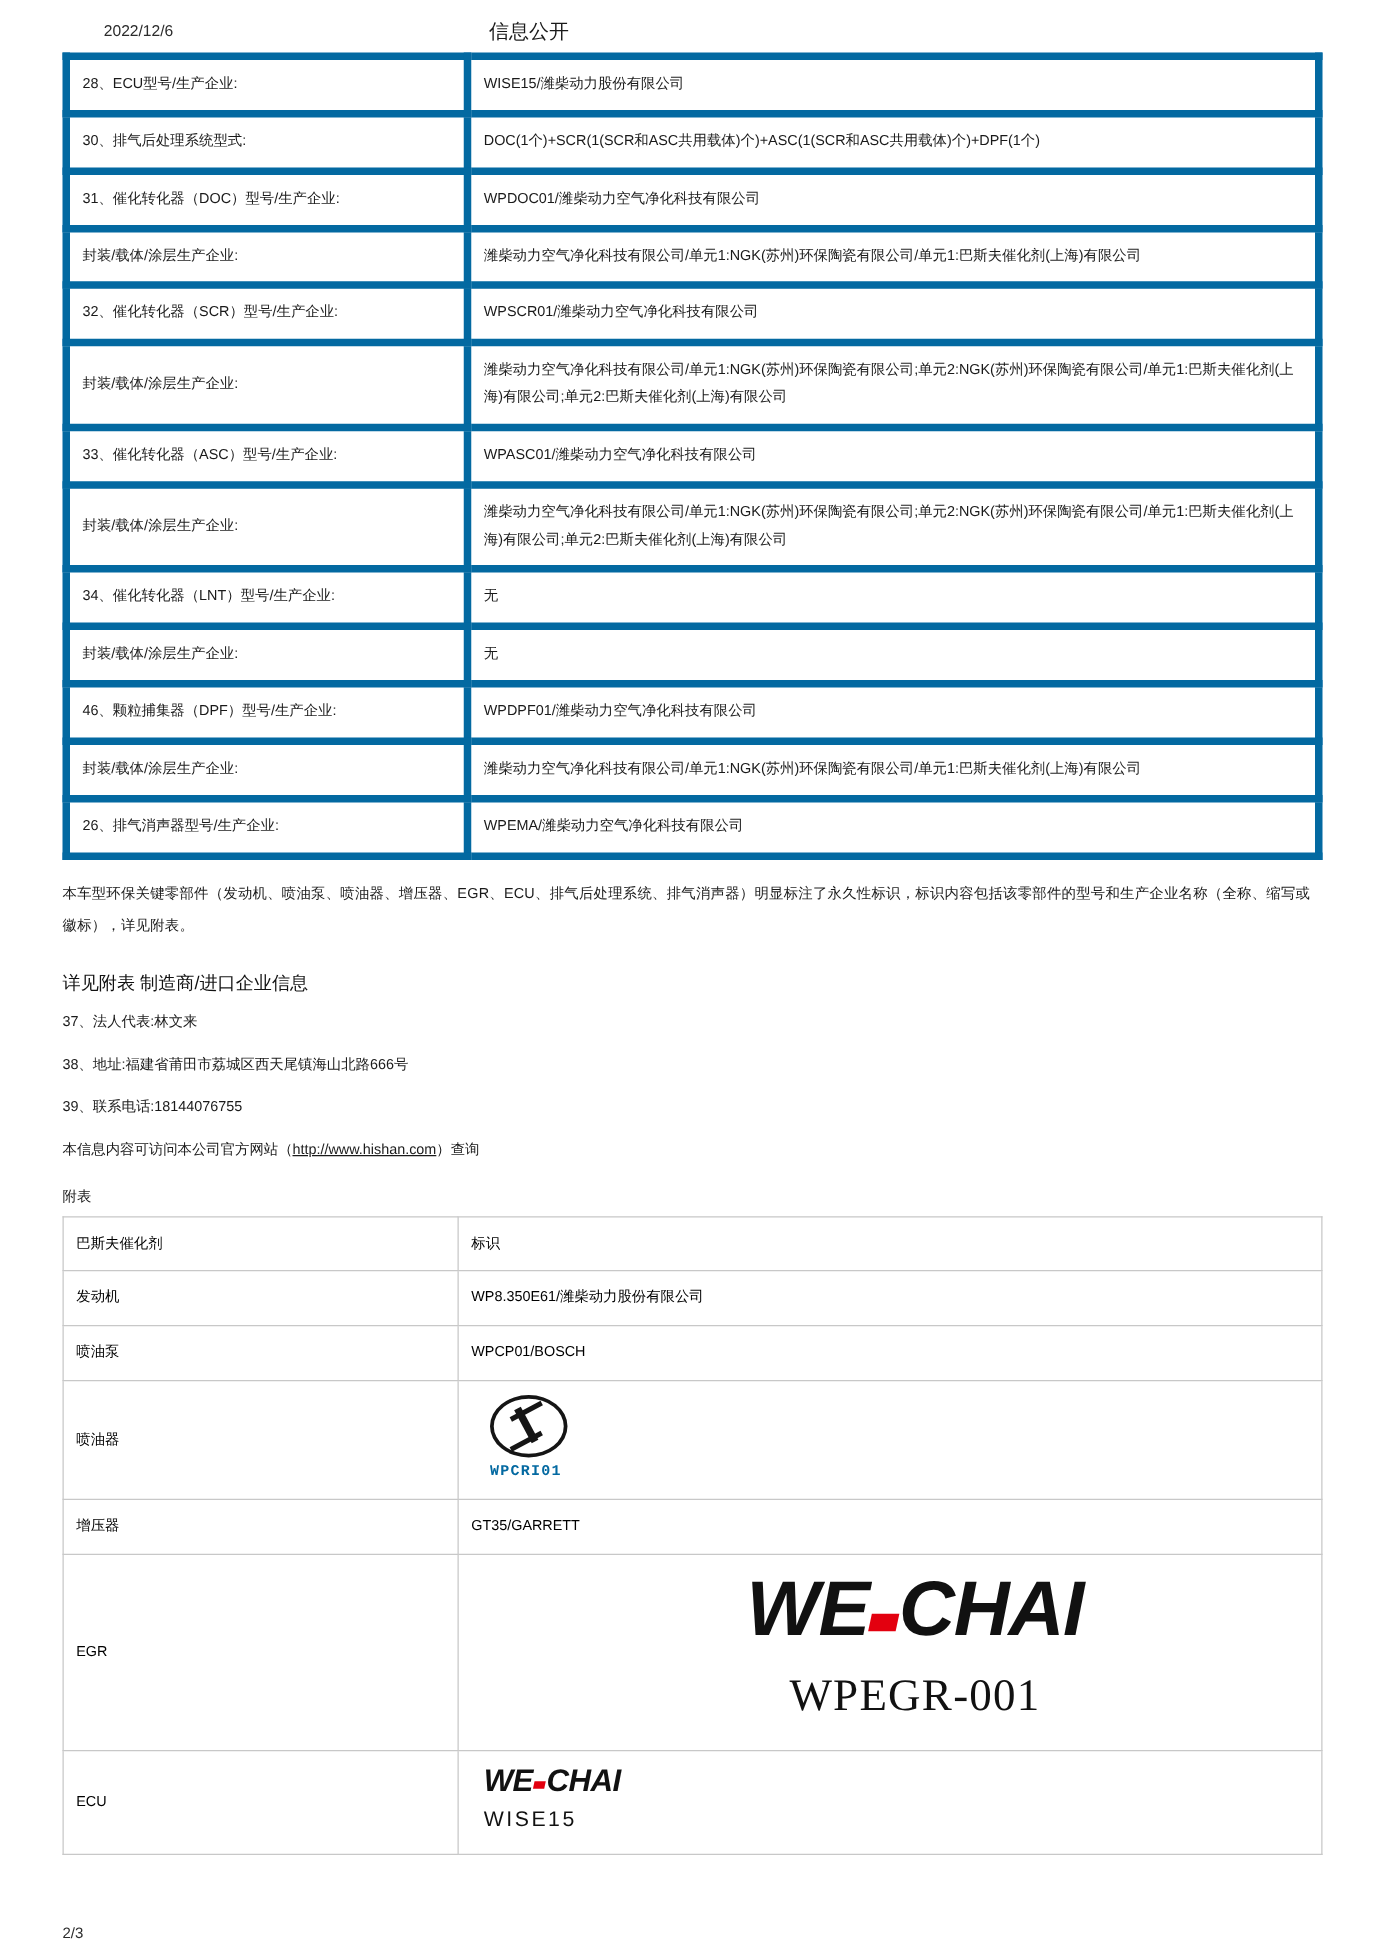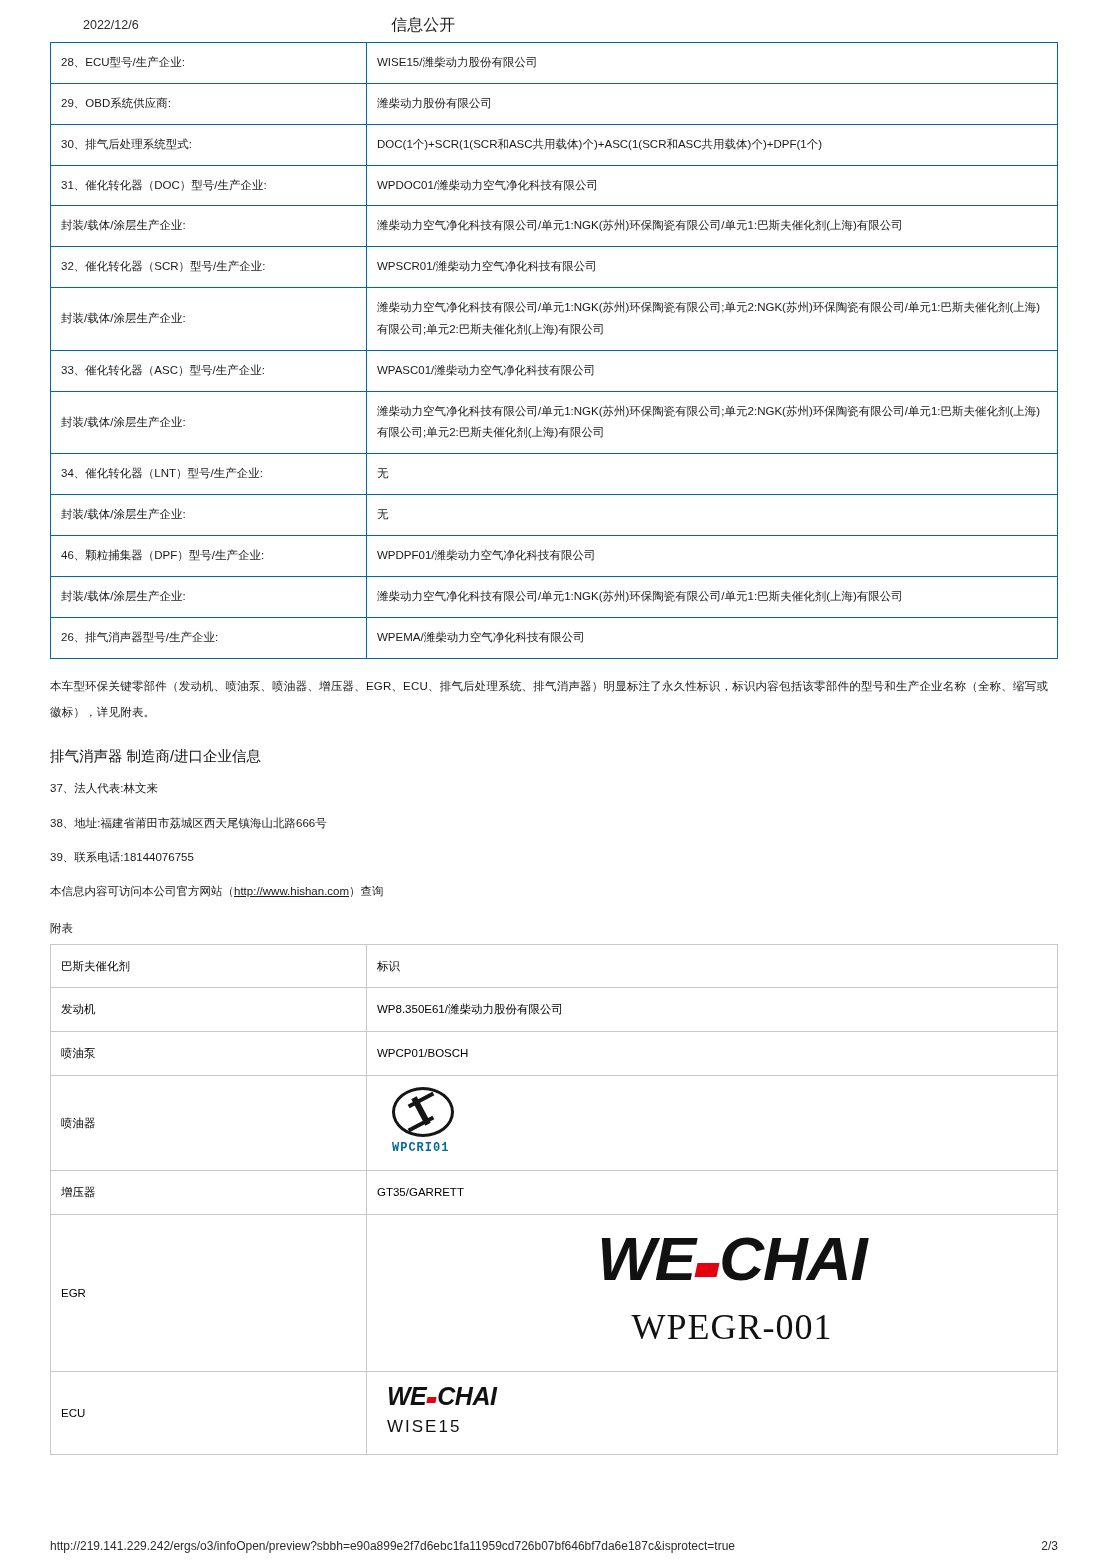--- a/index.html
+++ b/index.html
@@ -43,21 +43,21 @@
   .browser-header .spacer { width: 40px; }
 
   table.grid {
     border-collapse: collapse;
     width: 1008px;
     table-layout: fixed;
     font-size: 11.5px;
     color: #1a1a1a;
   }
   table.grid td {
-    border: 1px solid #0369a1;
+    border: 6px solid #0369a1;
     padding: 9px 10px;
     vertical-align: middle;
     line-height: 1.9;
     word-break: break-all;
   }
   table.grid td.label { width: 295px; }
   .cell-multiline { line-height: 2.0; }
 
   .note {
     font-size: 11.5px;
@@ -238,24 +238,20 @@
     <div class="spacer"></div>
   </div>
 
   <table class="grid">
     <tbody>
       <tr>
         <td class="label">28、ECU型号/生产企业:</td>
         <td>WISE15/潍柴动力股份有限公司</td>
       </tr>
       <tr>
-        <td class="label">29、OBD系统供应商:</td>
-        <td>潍柴动力股份有限公司</td>
-      </tr>
-      <tr>
         <td class="label">30、排气后处理系统型式:</td>
         <td>DOC(1个)+SCR(1(SCR和ASC共用载体)个)+ASC(1(SCR和ASC共用载体)个)+DPF(1个)</td>
       </tr>
       <tr>
         <td class="label">31、催化转化器（DOC）型号/生产企业:</td>
         <td>WPDOC01/潍柴动力空气净化科技有限公司</td>
       </tr>
       <tr>
         <td class="label">封装/载体/涂层生产企业:</td>
         <td>潍柴动力空气净化科技有限公司/单元1:NGK(苏州)环保陶瓷有限公司/单元1:巴斯夫催化剂(上海)有限公司</td>
@@ -294,21 +290,21 @@
       </tr>
       <tr>
         <td class="label">26、排气消声器型号/生产企业:</td>
         <td>WPEMA/潍柴动力空气净化科技有限公司</td>
       </tr>
     </tbody>
   </table>
 
   <div class="note">本车型环保关键零部件（发动机、喷油泵、喷油器、增压器、EGR、ECU、排气后处理系统、排气消声器）明显标注了永久性标识，标识内容包括该零部件的型号和生产企业名称（全称、缩写或徽标），详见附表。</div>
 
-  <div class="section-title">排气消声器 制造商/进口企业信息</div>
+  <div class="section-title">详见附表 制造商/进口企业信息</div>
 
   <div class="info-line">37、法人代表:林文来</div>
   <div class="info-line">38、地址:福建省莆田市荔城区西天尾镇海山北路666号</div>
   <div class="info-line">39、联系电话:18144076755</div>
   <div class="info-line">
     <span>本信息内容可访问本公司官方网站（</span><a href="#">http://www.hishan.com</a><span>）查询</span>
   </div>
 
   <div class="attach-label">附表</div>
 
@@ -360,17 +356,16 @@
               <span>WE</span><span class="redbar"></span><span>CHAI</span>
             </div>
             <div class="weichai-code-sm">WISE15</div>
           </div>
         </td>
       </tr>
     </tbody>
   </table>
 
   <div class="browser-footer">
-    <div class="url">http://219.141.229.242/ergs/o3/infoOpen/preview?sbbh=e90a899e2f7d6ebc1fa11959cd726b07bf646bf7da6e187c&amp;isprotect=true</div>
     <div>2/3</div>
   </div>
 
 </div>
 
 </body></html>

